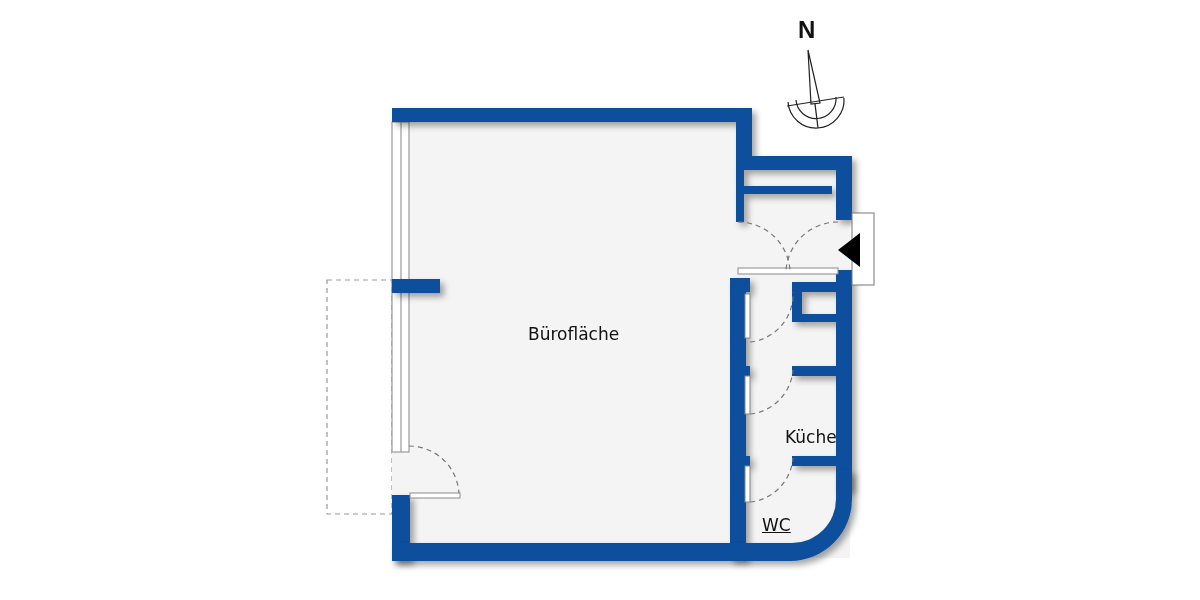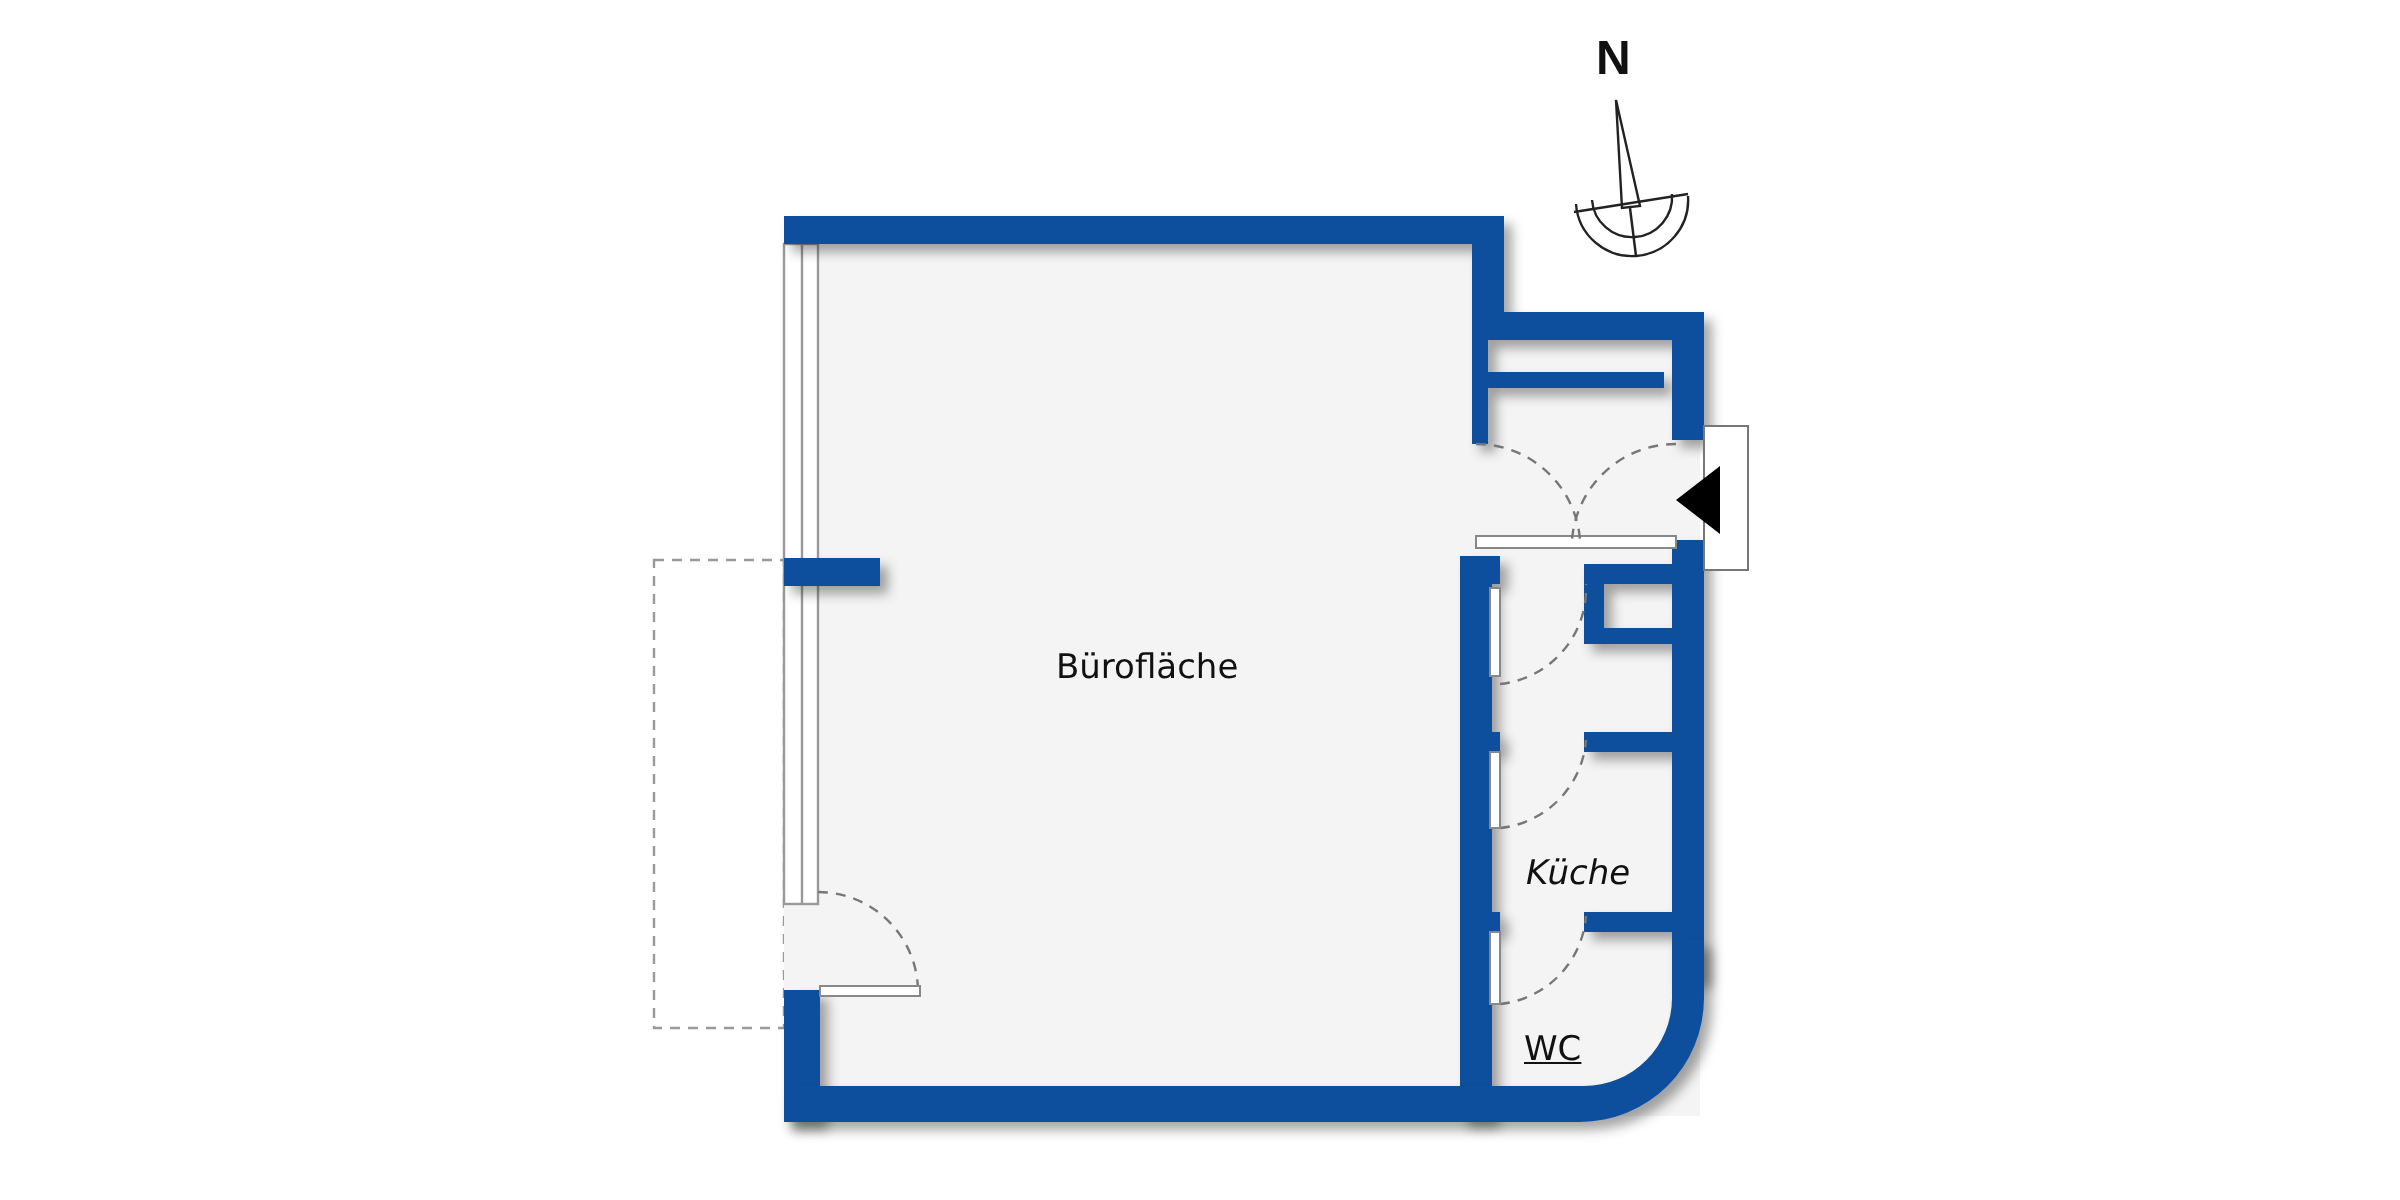--- a/index.html
+++ b/index.html
@@ -91,14 +91,14 @@
     <path d="M788 102 A28 28 0 0 0 844 98"></path>
     <path d="M796 100 A20 20 0 0 0 836 97"></path>
     <line x1="787" y1="106" x2="844" y2="97"></line>
     <polygon points="808,50 811,104 820,103" fill="none"></polygon>
     <line x1="815" y1="104" x2="818" y2="128"></line>
   </g>
 </svg>
 
 <div class="label north-label" style="left:798px; top:16px;">N</div>
 <div class="label room-label" style="left:480px; top:324px;margin-left:48px;">Bürofläche</div>
-<div class="label room-label" style="left:763px; top:427px;font-style:italic;">Küche</div>
+<div class="label room-label" style="left:785px; top:427px;">Küche</div>
 <div class="label room-label" style="left:762px; top:515px;text-decoration:underline;">WC</div>
 
 </body></html>

